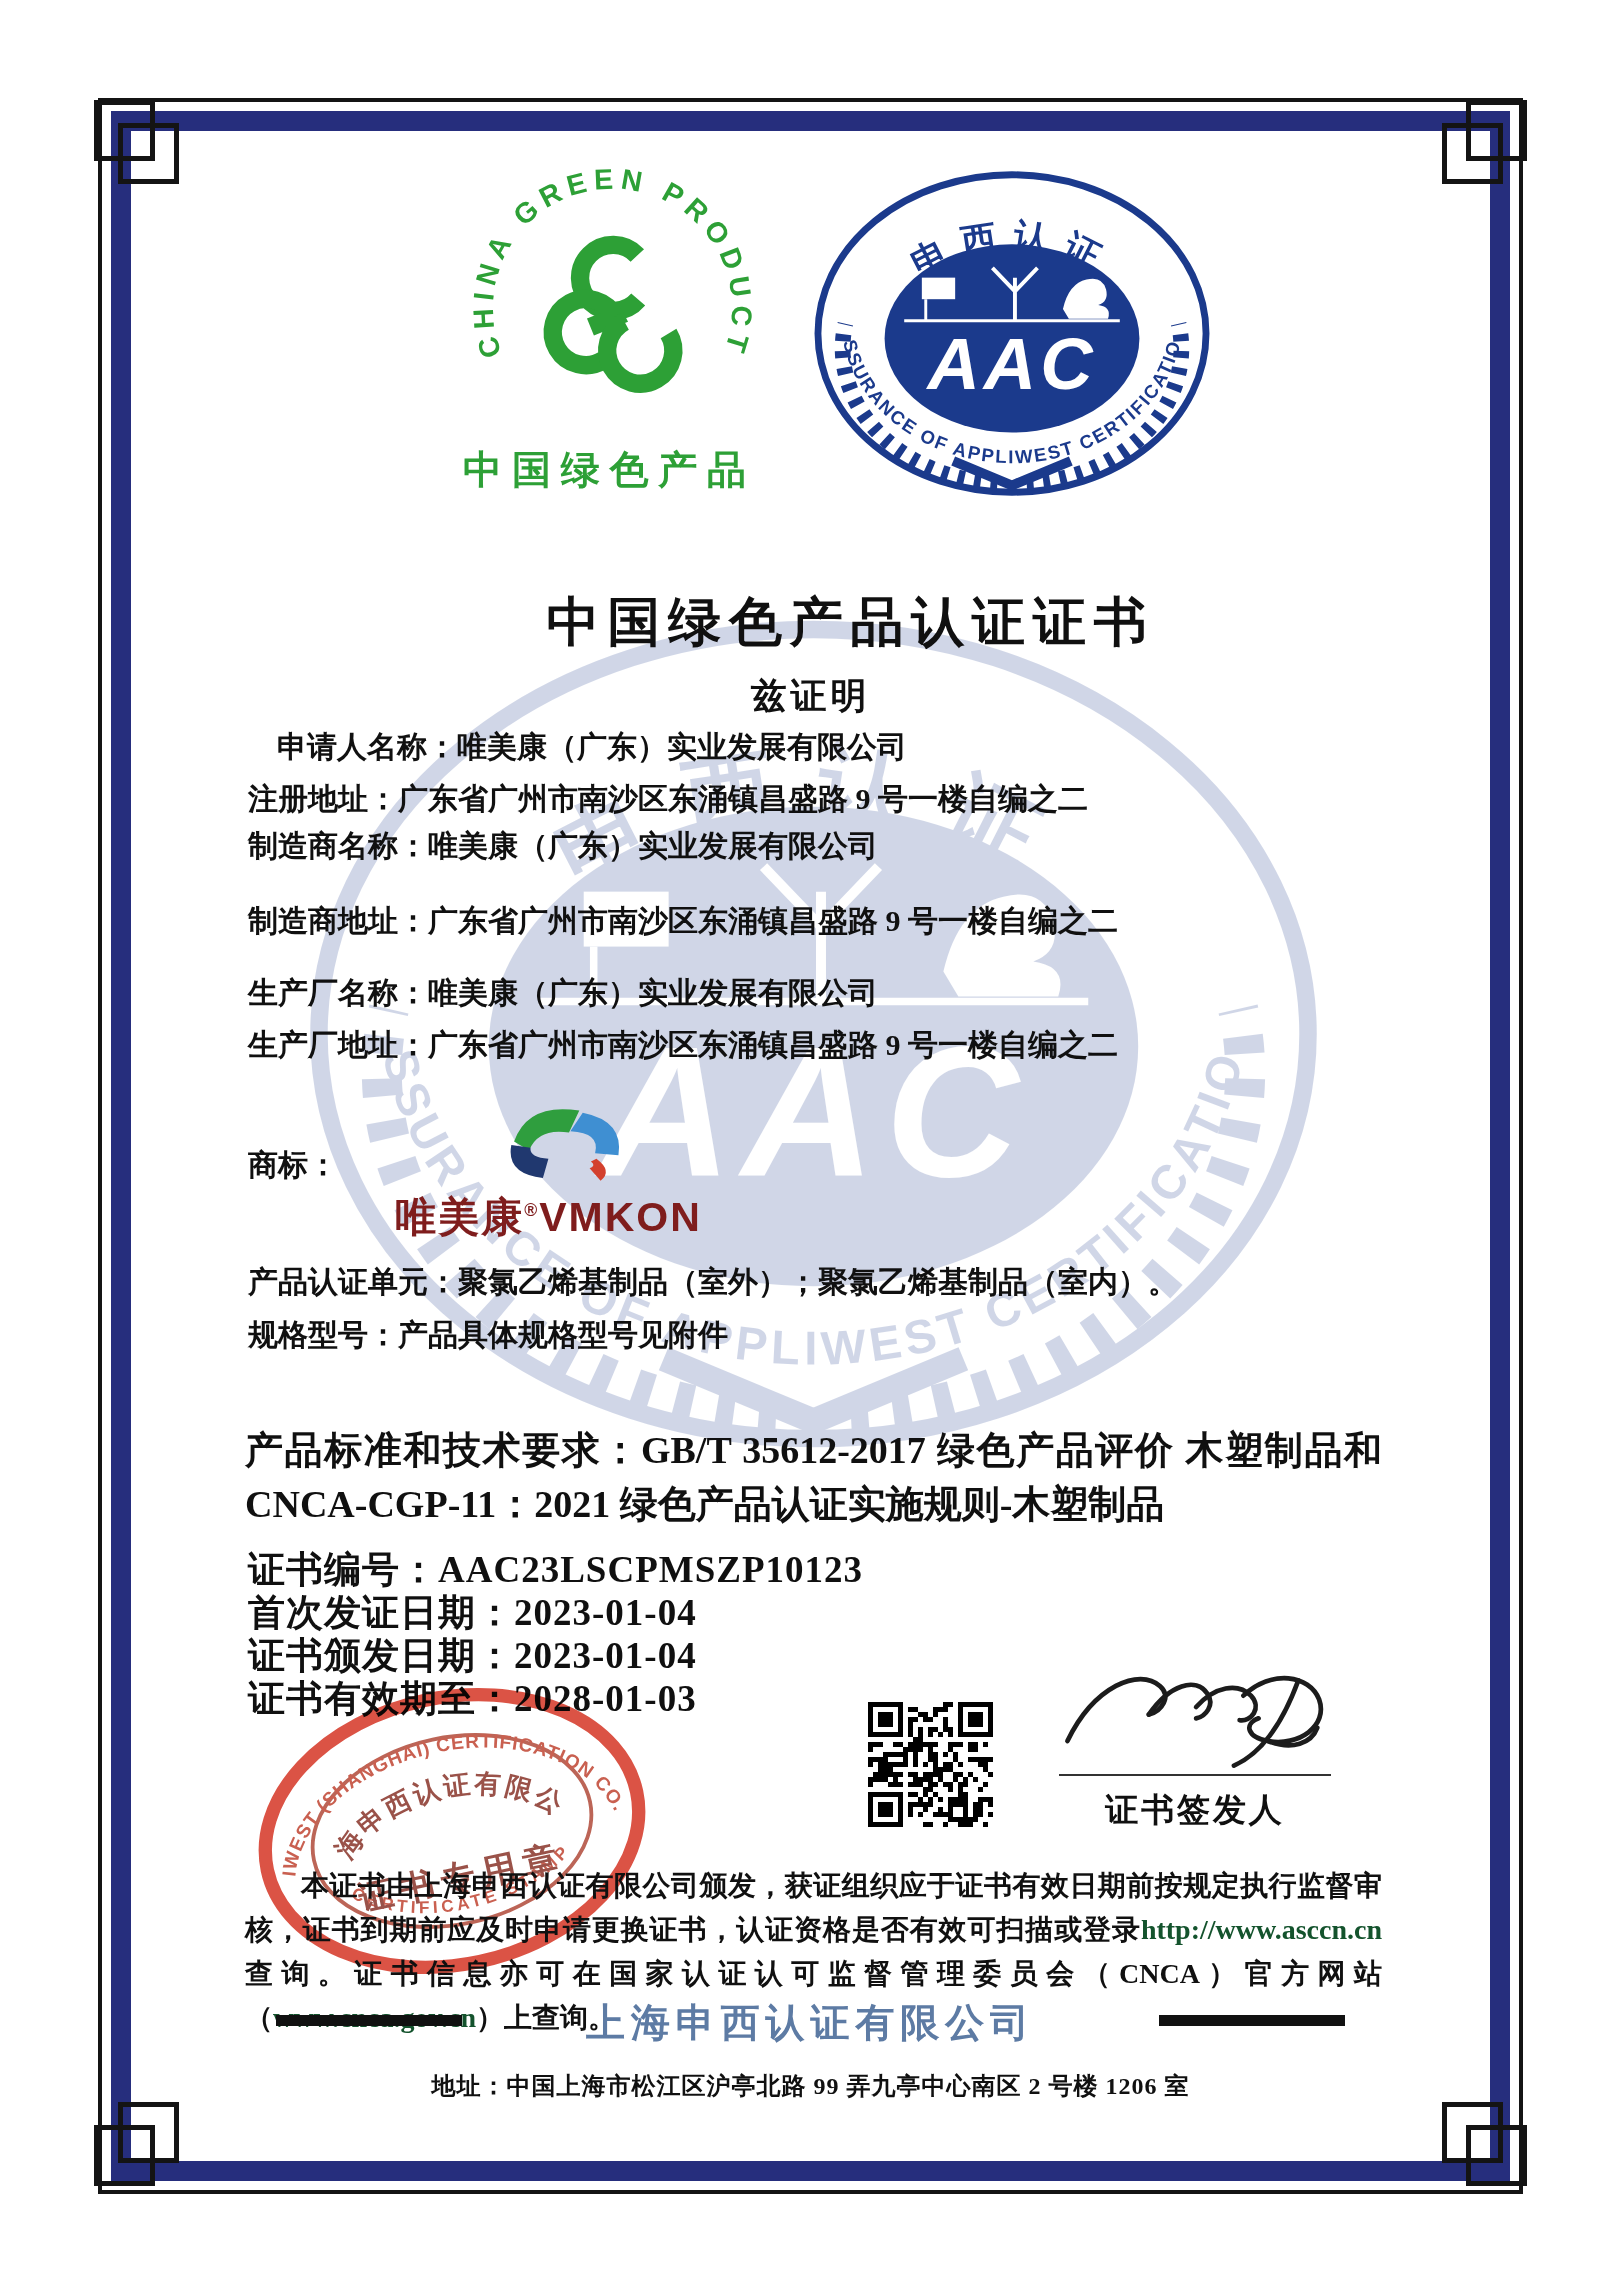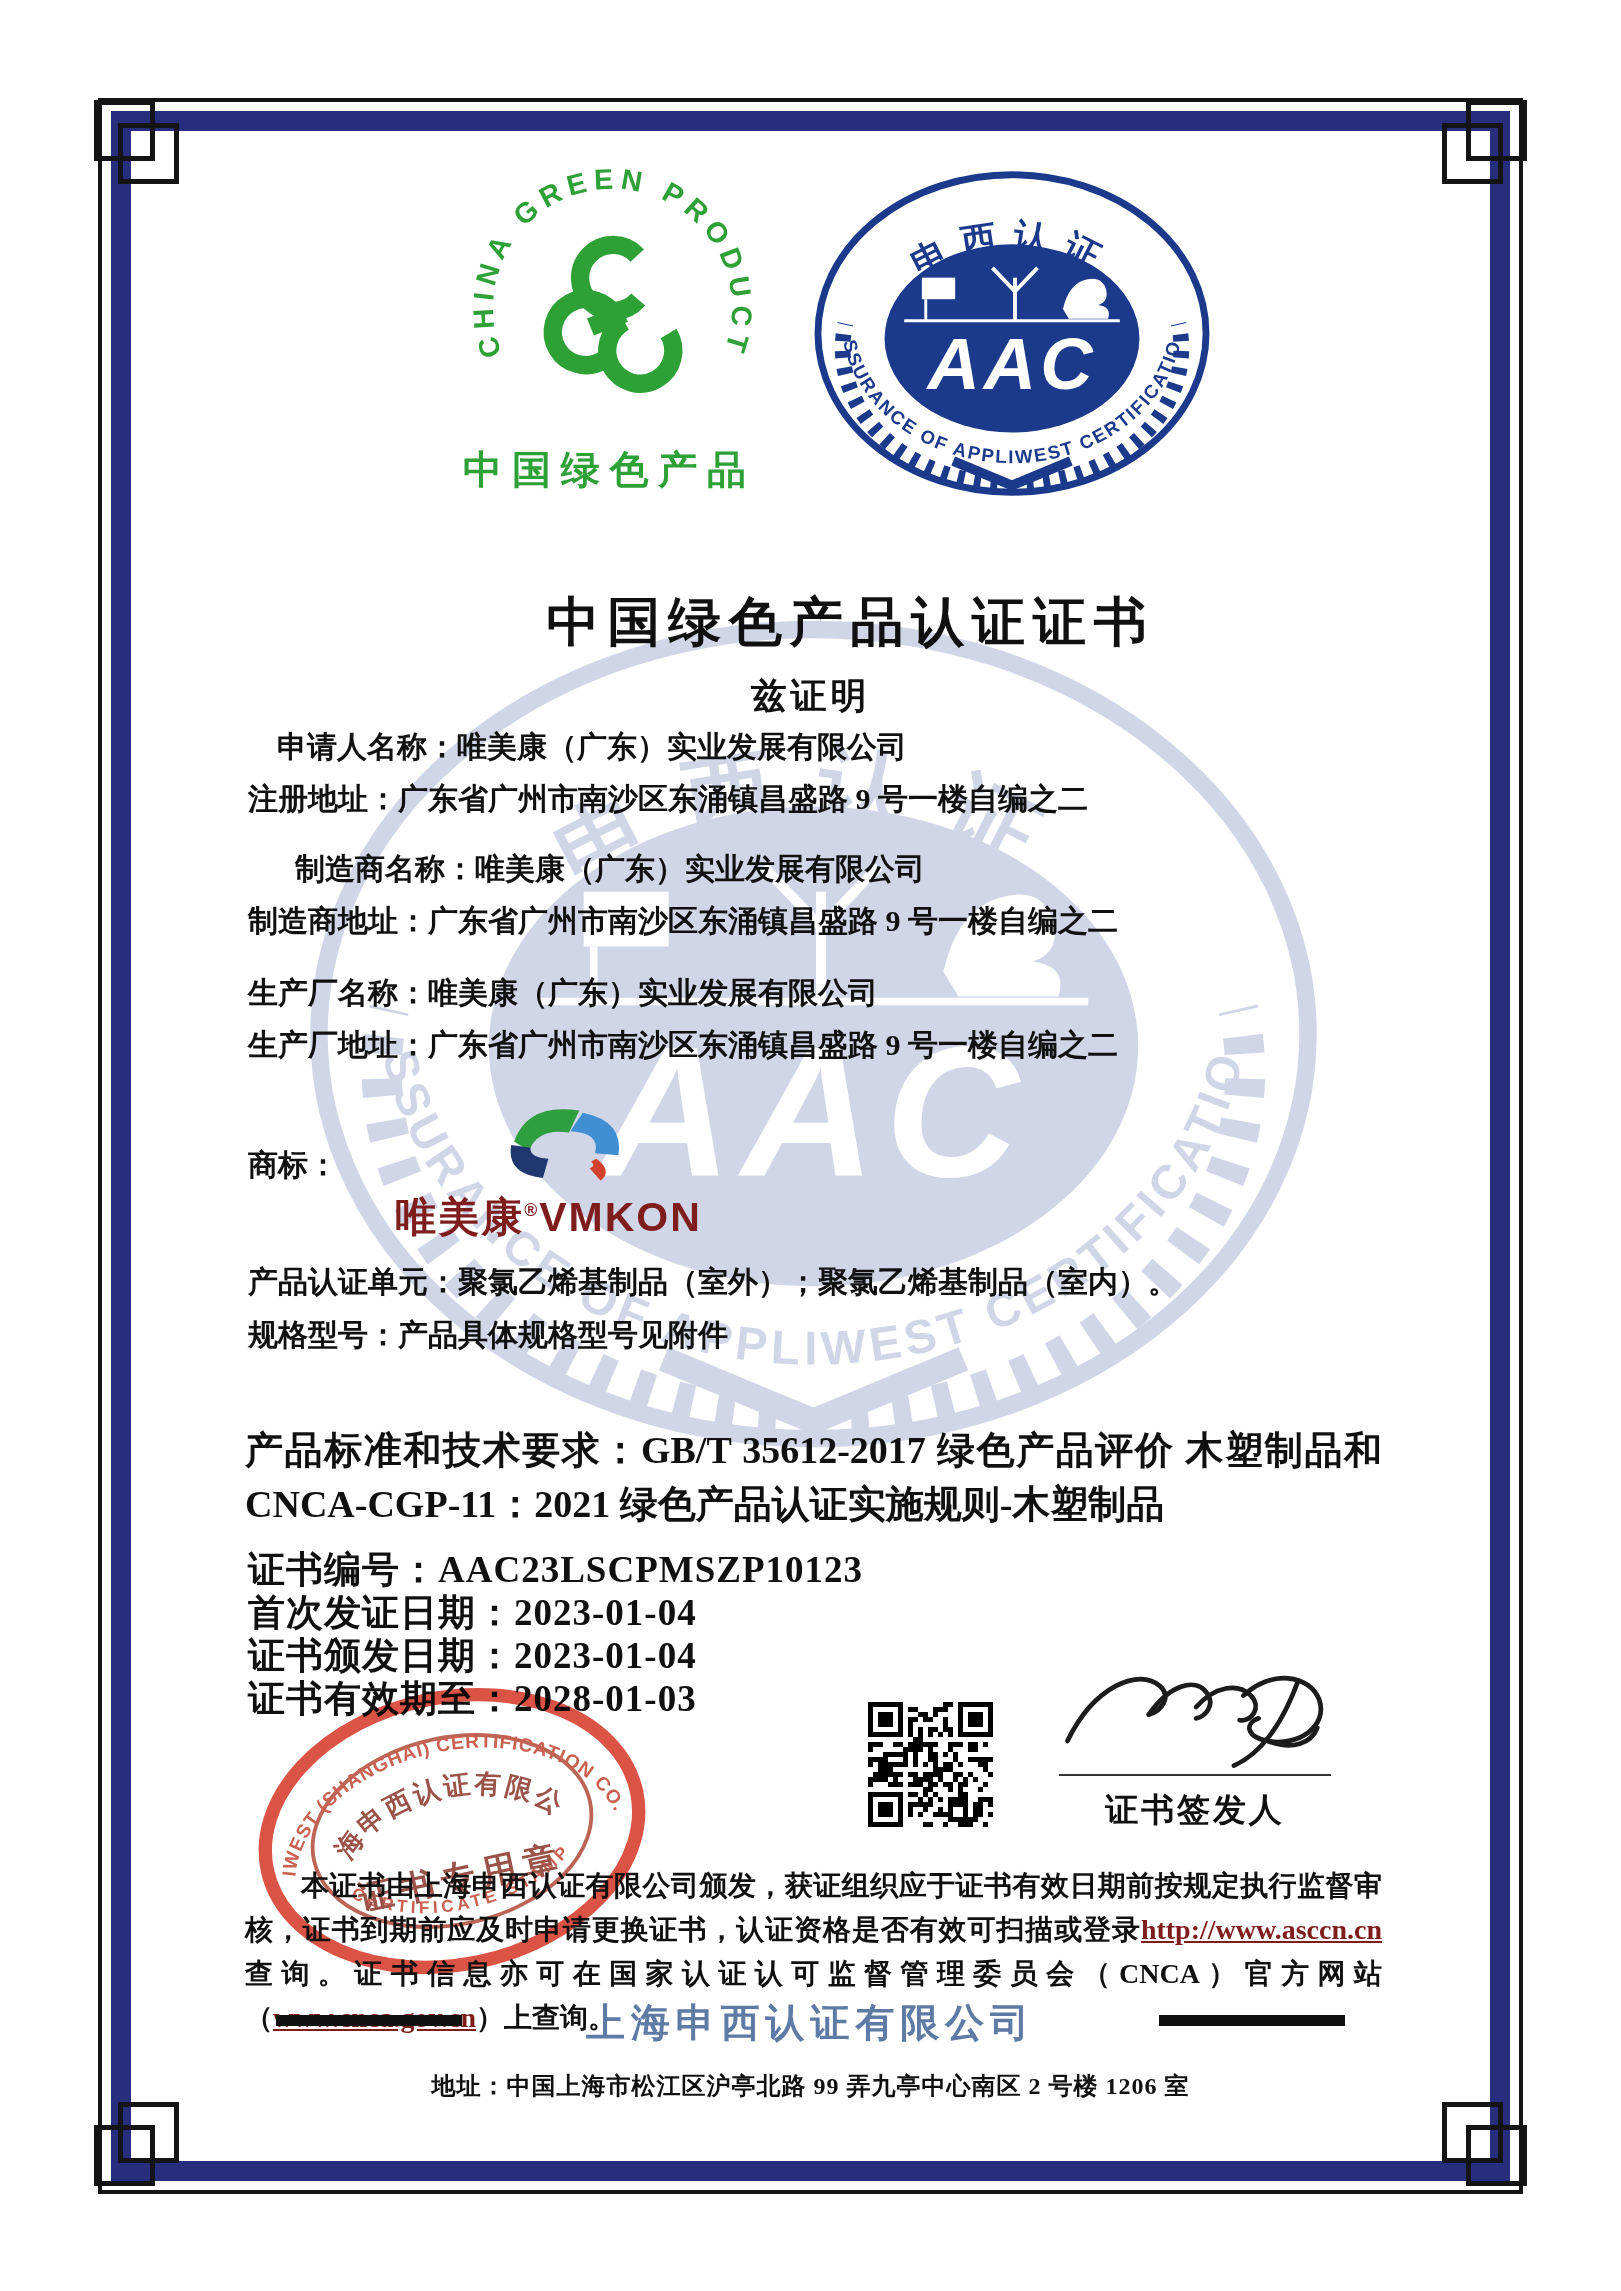--- a/index.html
+++ b/index.html
@@ -11,21 +11,21 @@
   .csq{position:absolute;width:51px;height:51px;border:5.9px solid #141414;background:transparent;}
   
   .abs{position:absolute;}
   .center{left:0;width:100%;text-align:center;}
   .title{font-family:"Liberation Sans", sans-serif;font-weight:bold;font-size:53px;letter-spacing:7.8px;}
   .subtitle{font-weight:bold;font-size:36px;letter-spacing:3.9px;}
   .fline{left:248px;font-weight:bold;font-size:30px;white-space:nowrap;}
   .certline{left:248px;font-weight:bold;font-size:37px;white-space:nowrap;letter-spacing:1px;text-align:right;}
   .para{left:245px;width:1137px;font-weight:bold;font-size:28px;line-height:44px;text-align:justify;}
   .indent{text-indent:2em;}
-  .link{color:#7f1d1d;text-decoration:underline;}
+  .link{color:#14532d;}
   .green-caption{color:#2da036;font-weight:bold;font-size:39px;letter-spacing:9.8px;}
   .brand-line{font-weight:bold;font-size:41px;color:#7f1d1d;letter-spacing:2px;
               font-family:"Liberation Sans", sans-serif;}
   .brand-line sup{font-size:17.6px;}
   .issuer-name{font-size:39px;font-weight:bold;color:#5d7ba4;letter-spacing:5.9px;}
   .issuer-bar{position:absolute;width:186px;height:10.8px;background:#111;}
   .addr{font-weight:bold;font-size:24px;letter-spacing:1px;}
   .sig-line{position:absolute;left:1059px;top:1774px;width:272px;border-top:2.9px solid #333;}
   .sig-label{position:absolute;left:1059px;top:1788px;width:272px;text-align:center;
              font-weight:bold;font-size:33px;letter-spacing:2.9px;}
@@ -103,21 +103,21 @@
         <use href="#aac-emblem"></use>
       </svg>
   </div>
 
   <div class="abs center title" style="top:587px;padding-left:40px;">中国绿色产品认证证书</div>
   <div class="abs center subtitle" style="top:672px;">兹证明</div>
 
   <div class="abs fline" style="top:727px;margin-left:29px;"><span>申请人名称：</span><span>唯美康（广东）实业发展有限公司</span></div>
   <div class="abs fline" style="top:779px;"><span>注册地址：</span><span>广东省广州市南沙区东涌镇昌盛路 9 号一楼自编之二</span></div>
 
-  <div class="abs fline" style="top:849px;margin-left:47px;"><span>制造商名称：</span><span>唯美康（广东）实业发展有限公司</span></div>
+  <div class="abs fline" style="top:826px;"><span>制造商名称：</span><span>唯美康（广东）实业发展有限公司</span></div>
   <div class="abs fline" style="top:901px;"><span>制造商地址：</span><span>广东省广州市南沙区东涌镇昌盛路 9 号一楼自编之二</span></div>
 
   <div class="abs fline" style="top:973px;"><span>生产厂名称：</span><span>唯美康（广东）实业发展有限公司</span></div>
   <div class="abs fline" style="top:1025px;"><span>生产厂地址：</span><span>广东省广州市南沙区东涌镇昌盛路 9 号一楼自编之二</span></div>
 
   <div class="abs fline" style="top:1145px;">商标：</div>
   <div class="abs" style="left:466px;top:1090px;width:206px;height:103px;">
     <svg viewBox="0 0 300 150" width="206" height="103">
       <path d="M70,75 Q90,18 165,30 L150,62 Q105,55 92,88 Z" fill="#2f9e3e"></path>
       <path d="M170,33 Q230,45 222,95 L188,92 Q196,62 152,60 Z" fill="#3f8fd2"></path>

